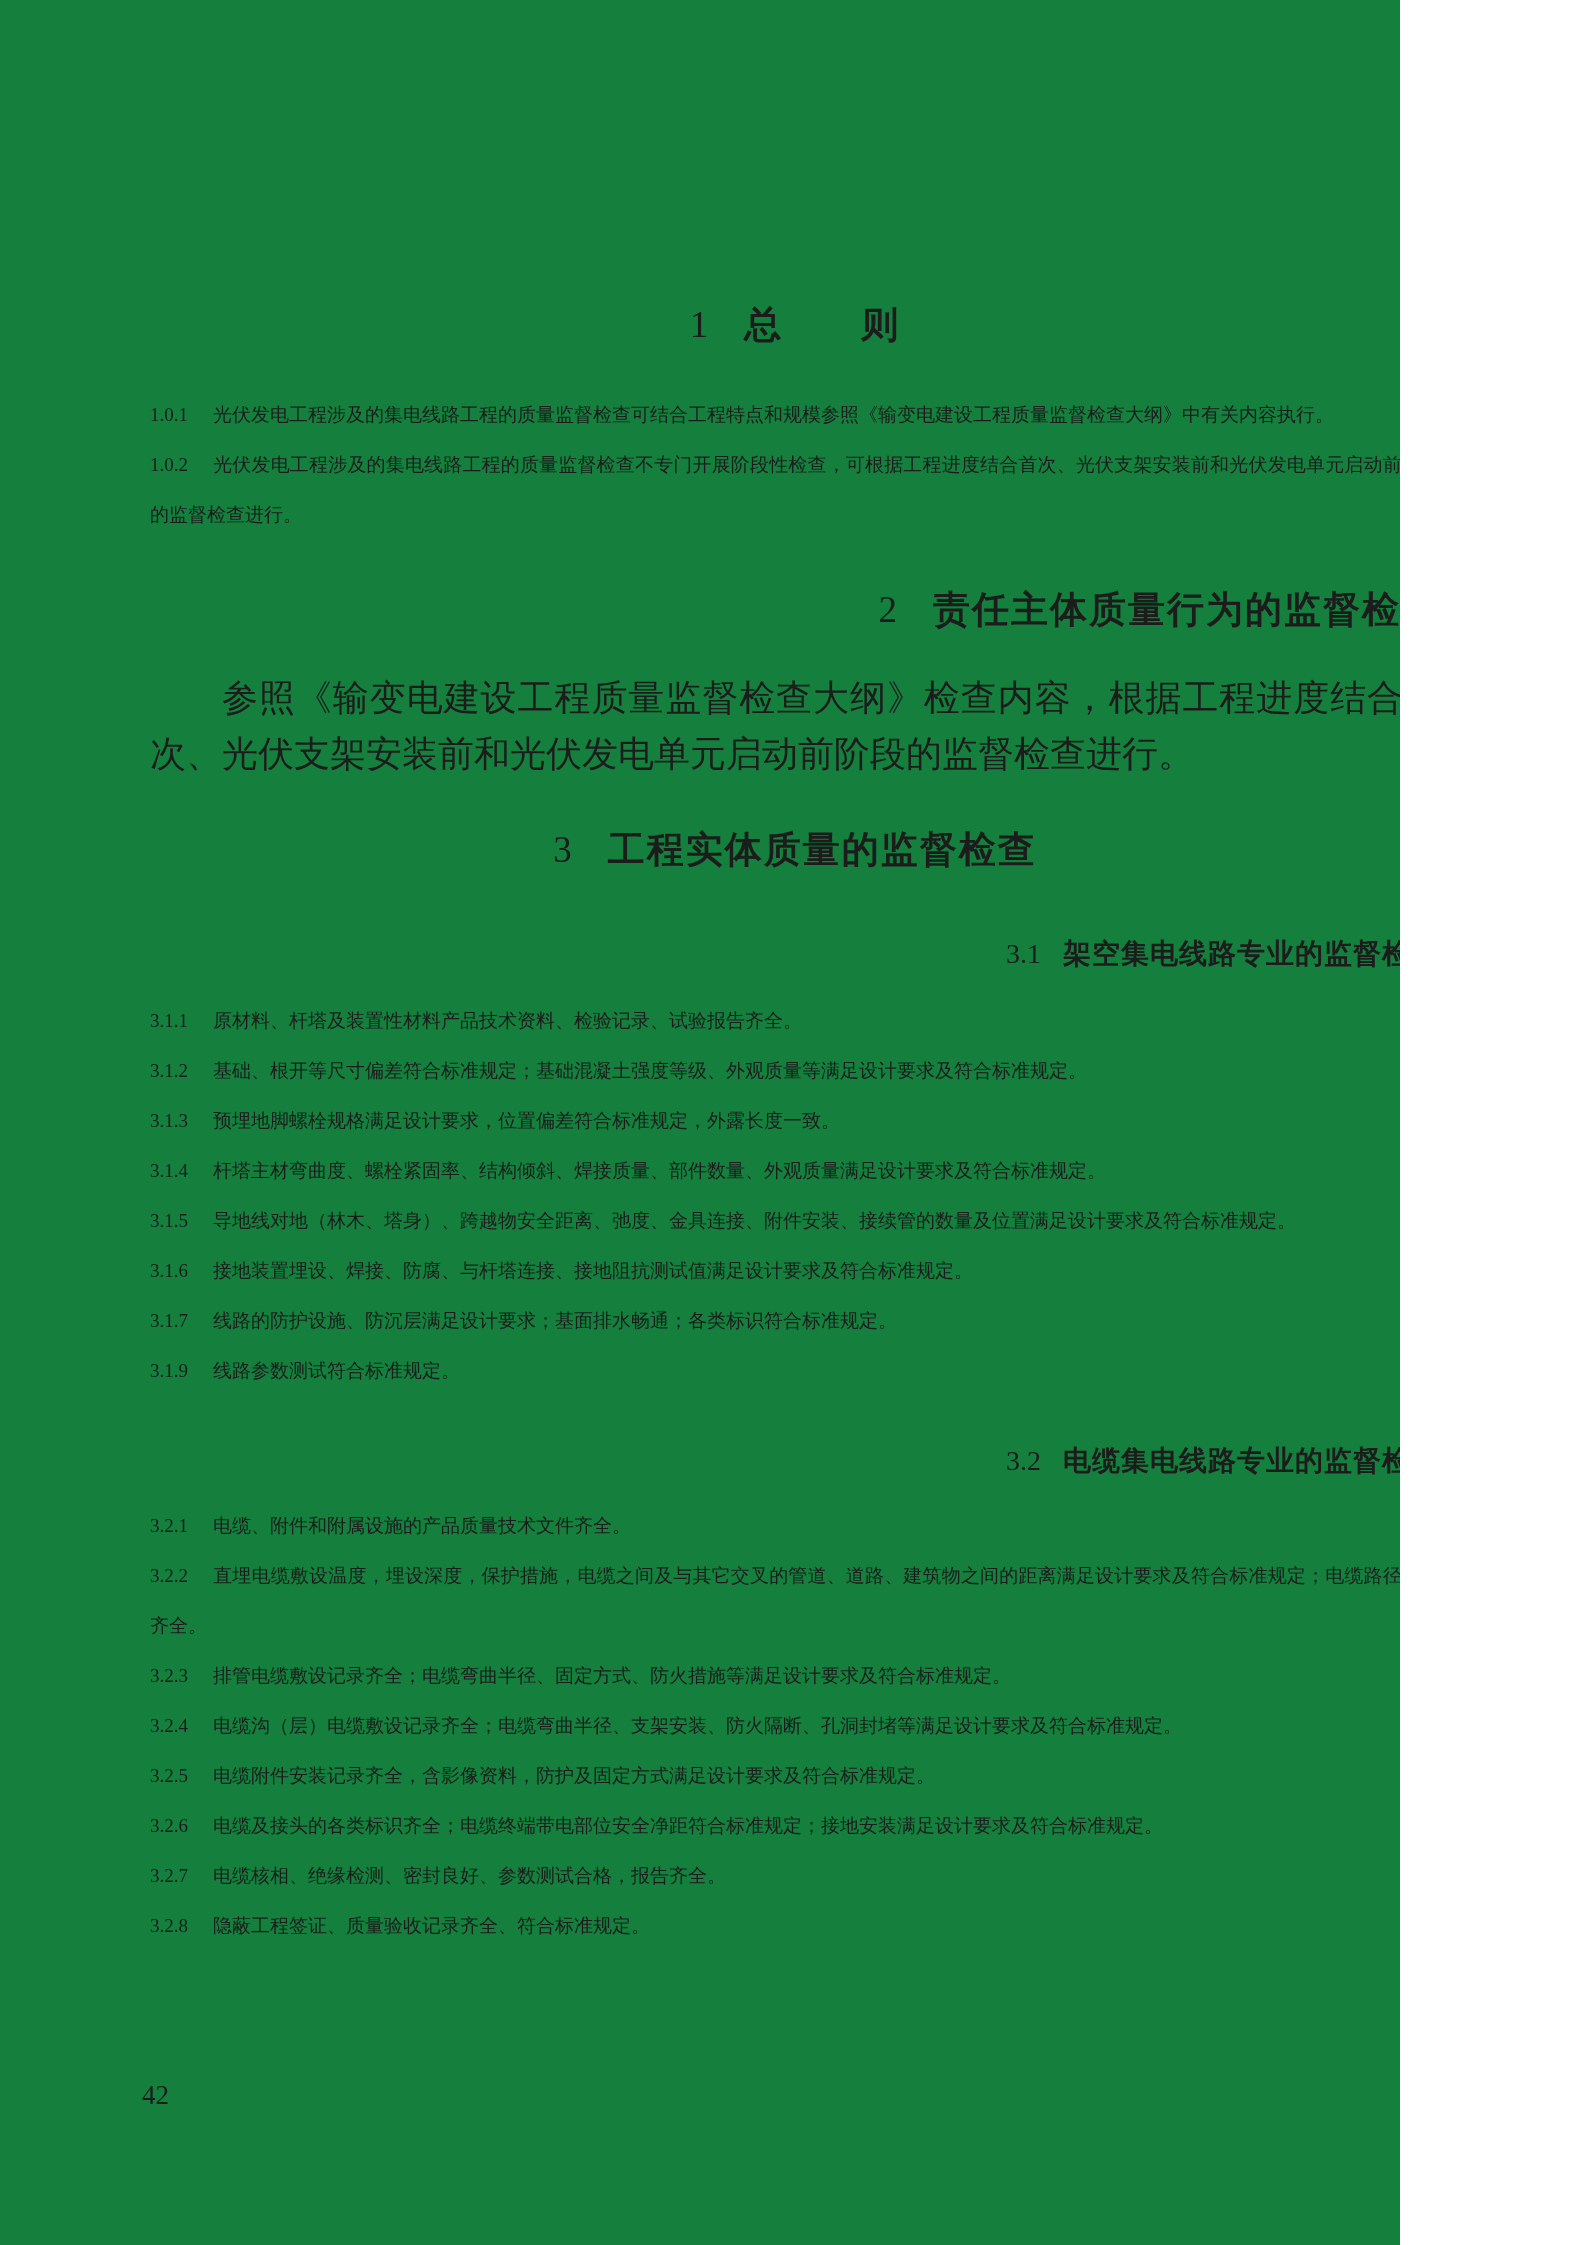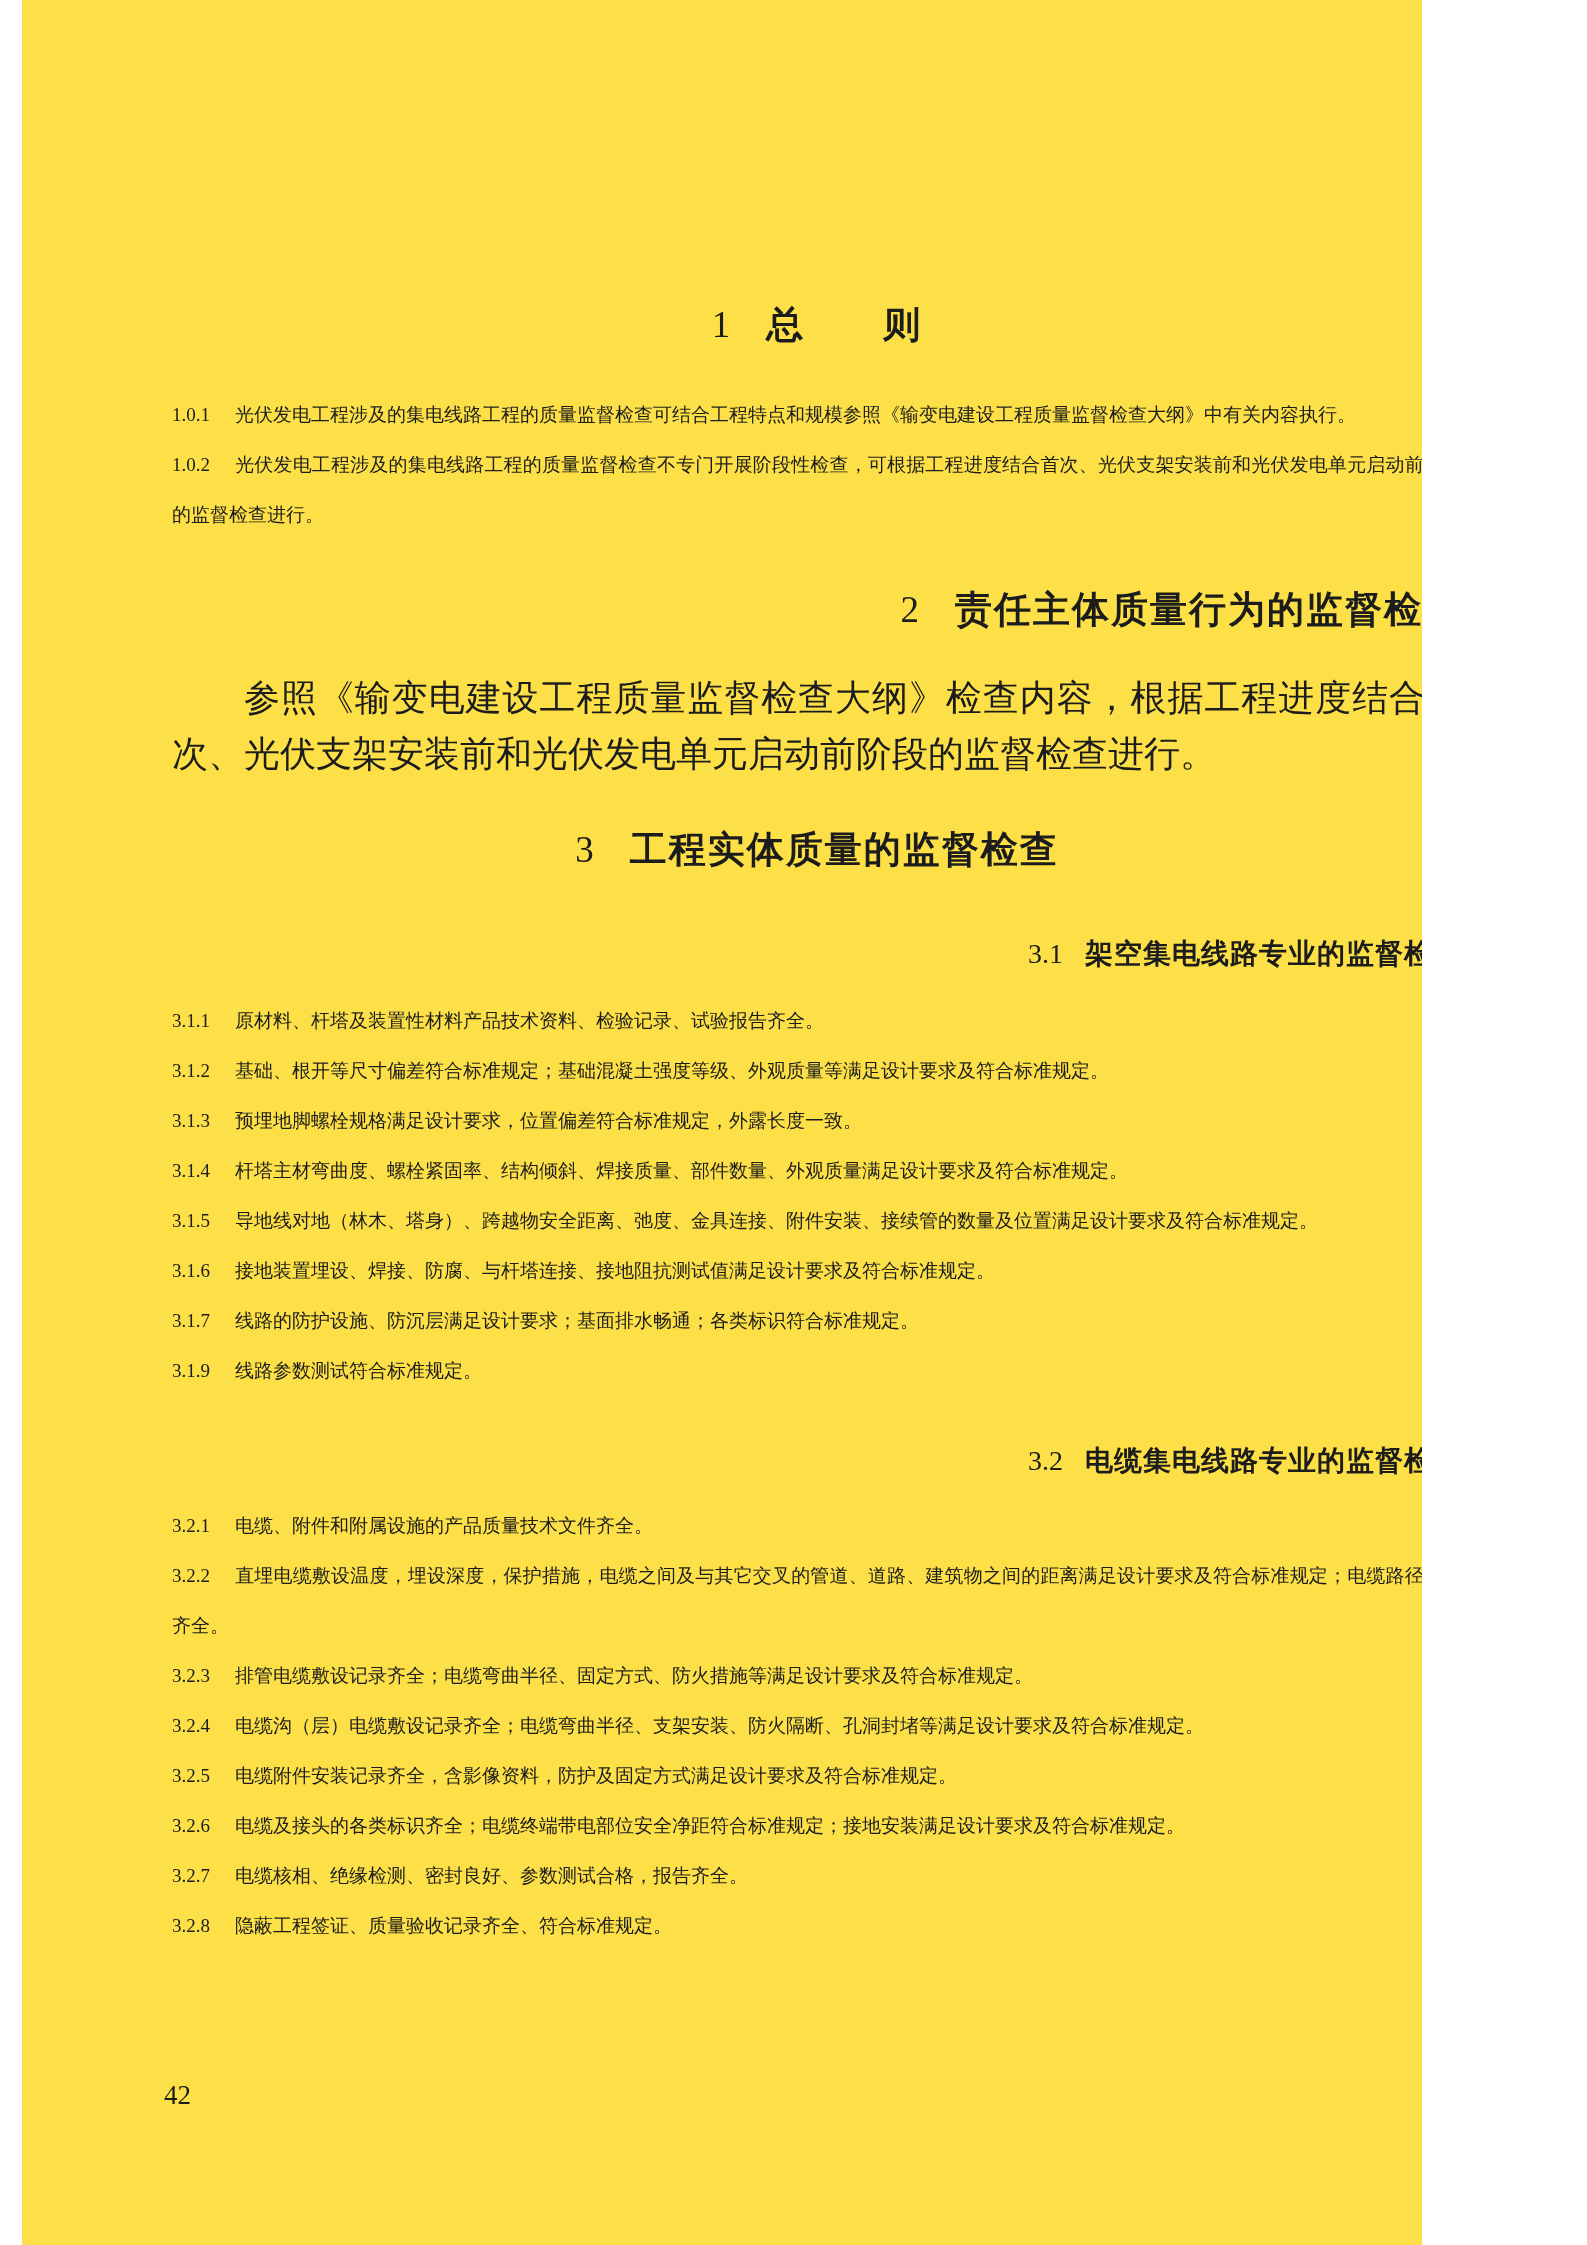--- a/index.html
+++ b/index.html
@@ -1,24 +1,23 @@
 <!DOCTYPE html>
 <html><head>
 <meta charset="utf-8">
 <style>
   html, body { margin: 0; padding: 0; background: #ffffff; }
   .page {
     position: relative;
     width: 1400px;
     height: 2245px;
-    background: #fde047;
+    background: #15803d;
     font-family: "Liberation Serif", "DejaVu Serif", serif;
     color: #1c1c1c;
     overflow: hidden;
-    margin-left: 22px;
   }
   .content {
     margin-left: 150px;
     width: 1290px;
   }
   
   .chapter-head {
     margin: 0;
     font-size: 37px;
     line-height: 50px;

